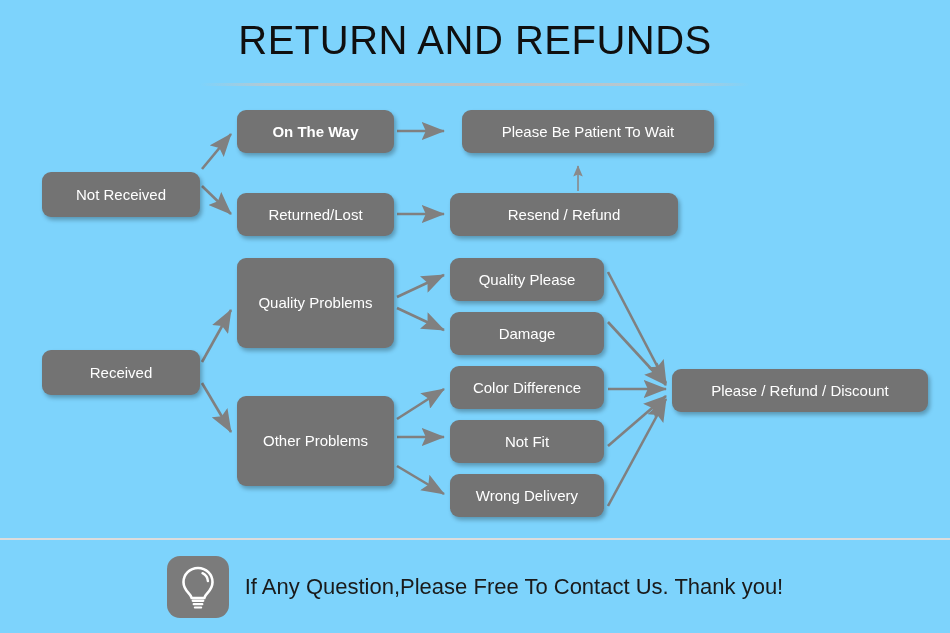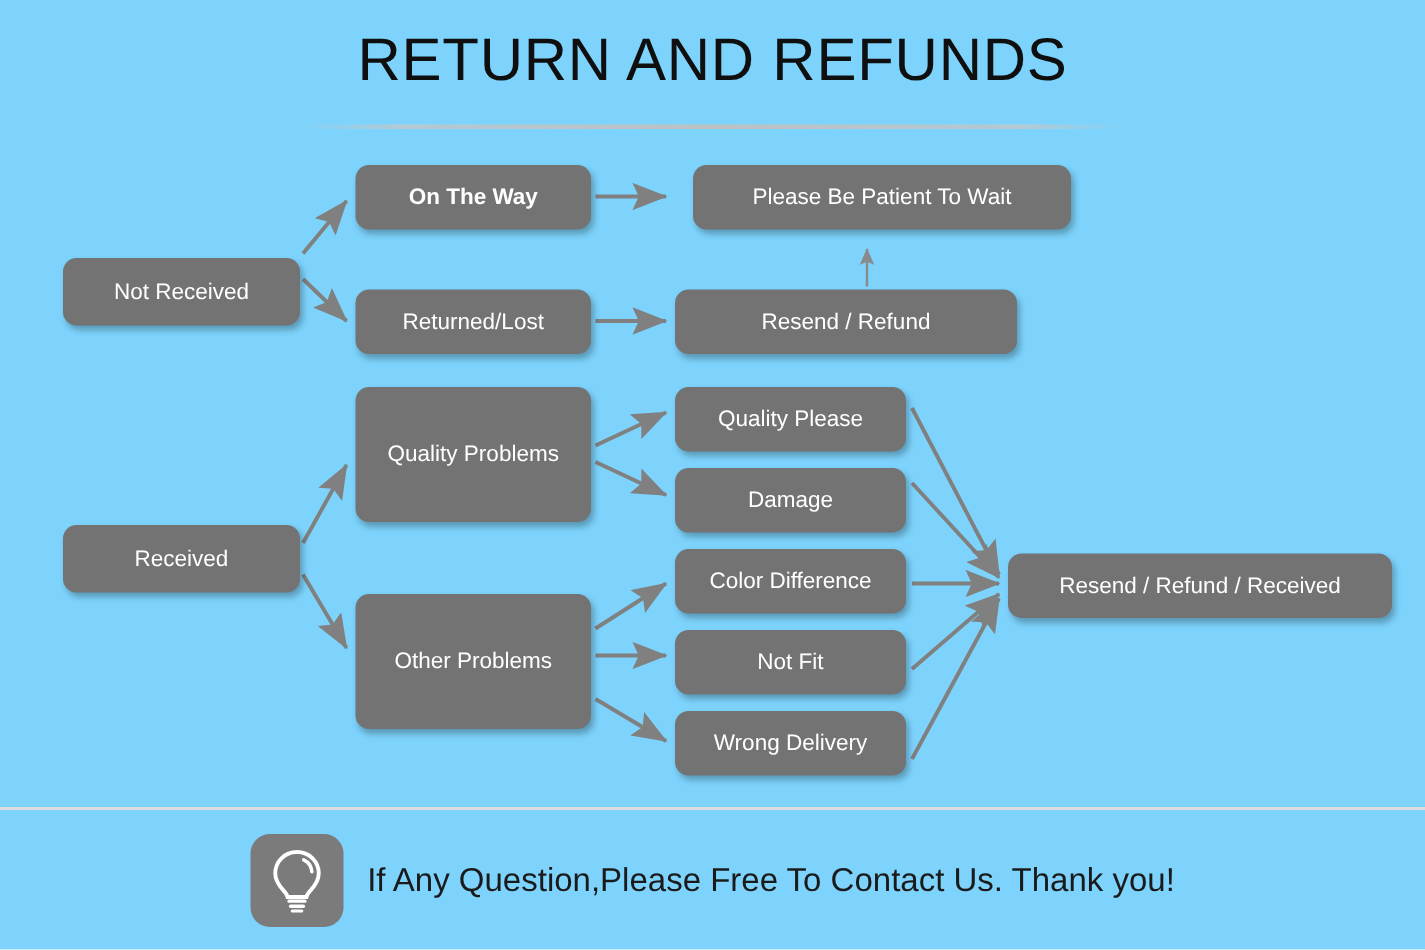--- a/index.html
+++ b/index.html
@@ -208,21 +208,21 @@
 
   <div class="node" style="left:450px; top:420px; width:154px; height:43px;">
       <span>Not Fit</span>
     </div>
 
   <div class="node" style="left:450px; top:474px; width:154px; height:43px;">
       <span>Wrong Delivery</span>
     </div>
 
   <div class="node" style="left:672px; top:369px; width:256px; height:43px;">
-      <span>Resend / Refund / Received</span>
+      <span>Please / Refund / Discount</span>
     </div>
 
   <div id="footer-rule"></div>
 
   <div id="footer">
     <div id="bulb-badge">
       <svg width="40" height="44" viewBox="0 0 40 44" xmlns="http://www.w3.org/2000/svg">
         <path d="M20 3 C11.7 3 5.5 9.4 5.5 17.2 C5.5 22.4 8.2 25.6 10.8 28.4
                  C12.4 30.1 13.4 31.4 13.7 33 L26.3 33
                  C26.6 31.4 27.6 30.1 29.2 28.4 C31.8 25.6 34.5 22.4 34.5 17.2

